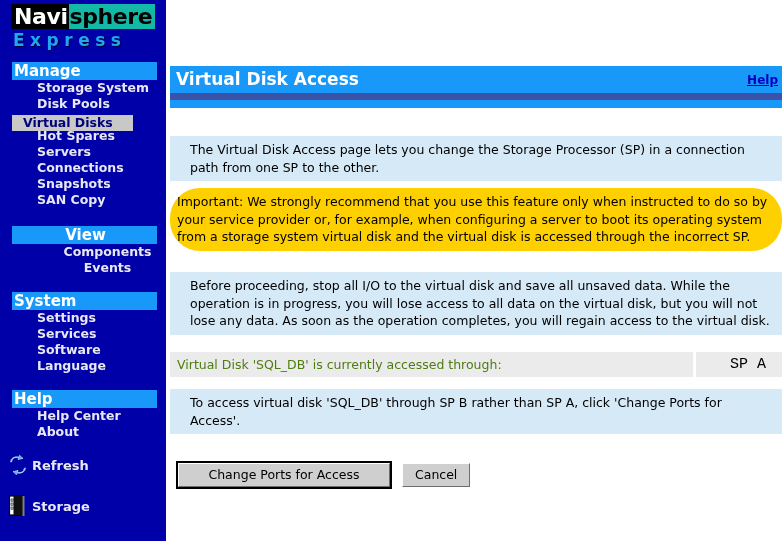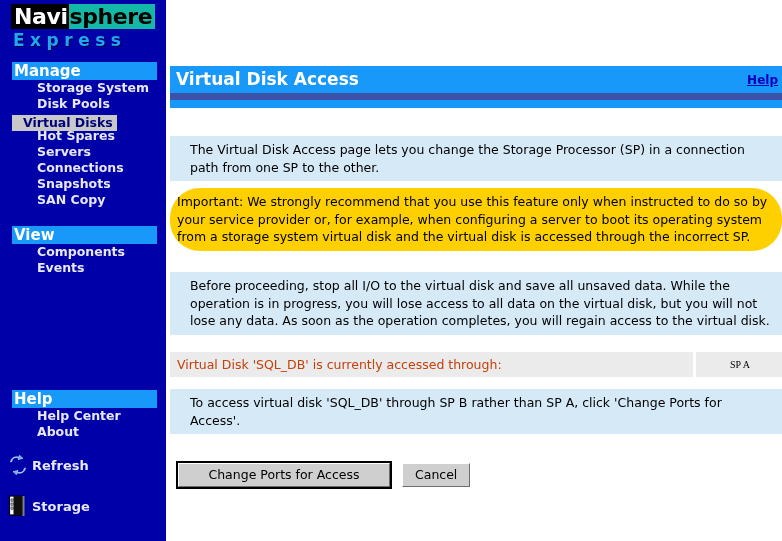--- a/index.html
+++ b/index.html
@@ -98,21 +98,21 @@
     height: 16px;
     padding-left: 25px;
     white-space: nowrap;
     font-family: "DejaVu Sans", "Liberation Sans", sans-serif;
   }
   .nav-item.selected {
     display: inline-block;
     background: #c8c8c8;
     color: #00007a;
     padding-left: 11px;
-    padding-right: 4px;
+    padding-right: 20px;
     margin-left: 0;
   }
   .nav-item-row {
     height: 16px;
   }
 
   .nav-action {
     position: absolute;
     left: 8px;
     display: flex;
@@ -210,33 +210,33 @@
     height: 25px;
     display: flex;
     gap: 3px;
   }
   .status-label {
     flex: 1 1 auto;
     background: #ebebeb;
     font-size: 12.5px;
     line-height: 25px;
     padding-left: 7px;
-    color: #c2410c;
+    color: #4d7c0f;
     box-sizing: border-box;
     font-family: "DejaVu Sans", "Liberation Sans", sans-serif;
   }
   .status-value {
     flex: 0 0 86px;
     background: #ebebeb;
-    font-size: 10px;
+    font-size: 15px;
     line-height: 25px;
     padding-left: 34px;
     color: #000000;
     box-sizing: border-box;
-    font-family: Liberation Serif, serif;
+    font-family: Liberation Mono, monospace;
   }
 
   .btn-row {
     position: absolute;
     left: 10px;
     top: 461px;
     display: flex;
     align-items: flex-start;
     gap: 8px;
   }
@@ -301,30 +301,45 @@
           <div class="nav-item">Connections</div>
         </div>
       <div class="nav-item-row">
           <div class="nav-item">Snapshots</div>
         </div>
       <div class="nav-item-row">
           <div class="nav-item">SAN Copy</div>
         </div>
     </div>
 
-    <div class="nav-group" style="top:226px;">
+    <div class="nav-group" style="top:226px;text-align:center;">
       <div class="nav-header">View</div>
       <div class="nav-item-row">
           <div class="nav-item">Components</div>
         </div>
       <div class="nav-item-row">
           <div class="nav-item">Events</div>
         </div>
     </div>
 
+    <div class="nav-group" style="top:292px;">
+      <div class="nav-header">System</div>
+      <div class="nav-item-row">
+          <div class="nav-item">Settings</div>
+        </div>
+      <div class="nav-item-row">
+          <div class="nav-item">Services</div>
+        </div>
+      <div class="nav-item-row">
+          <div class="nav-item">Software</div>
+        </div>
+      <div class="nav-item-row">
+          <div class="nav-item">Language</div>
+        </div>
+    </div>
 
     <div class="nav-group" style="top:390px;">
       <div class="nav-header">Help</div>
       <div class="nav-item-row">
           <div class="nav-item">Help Center</div>
         </div>
       <div class="nav-item-row">
           <div class="nav-item">About</div>
         </div>
     </div>

